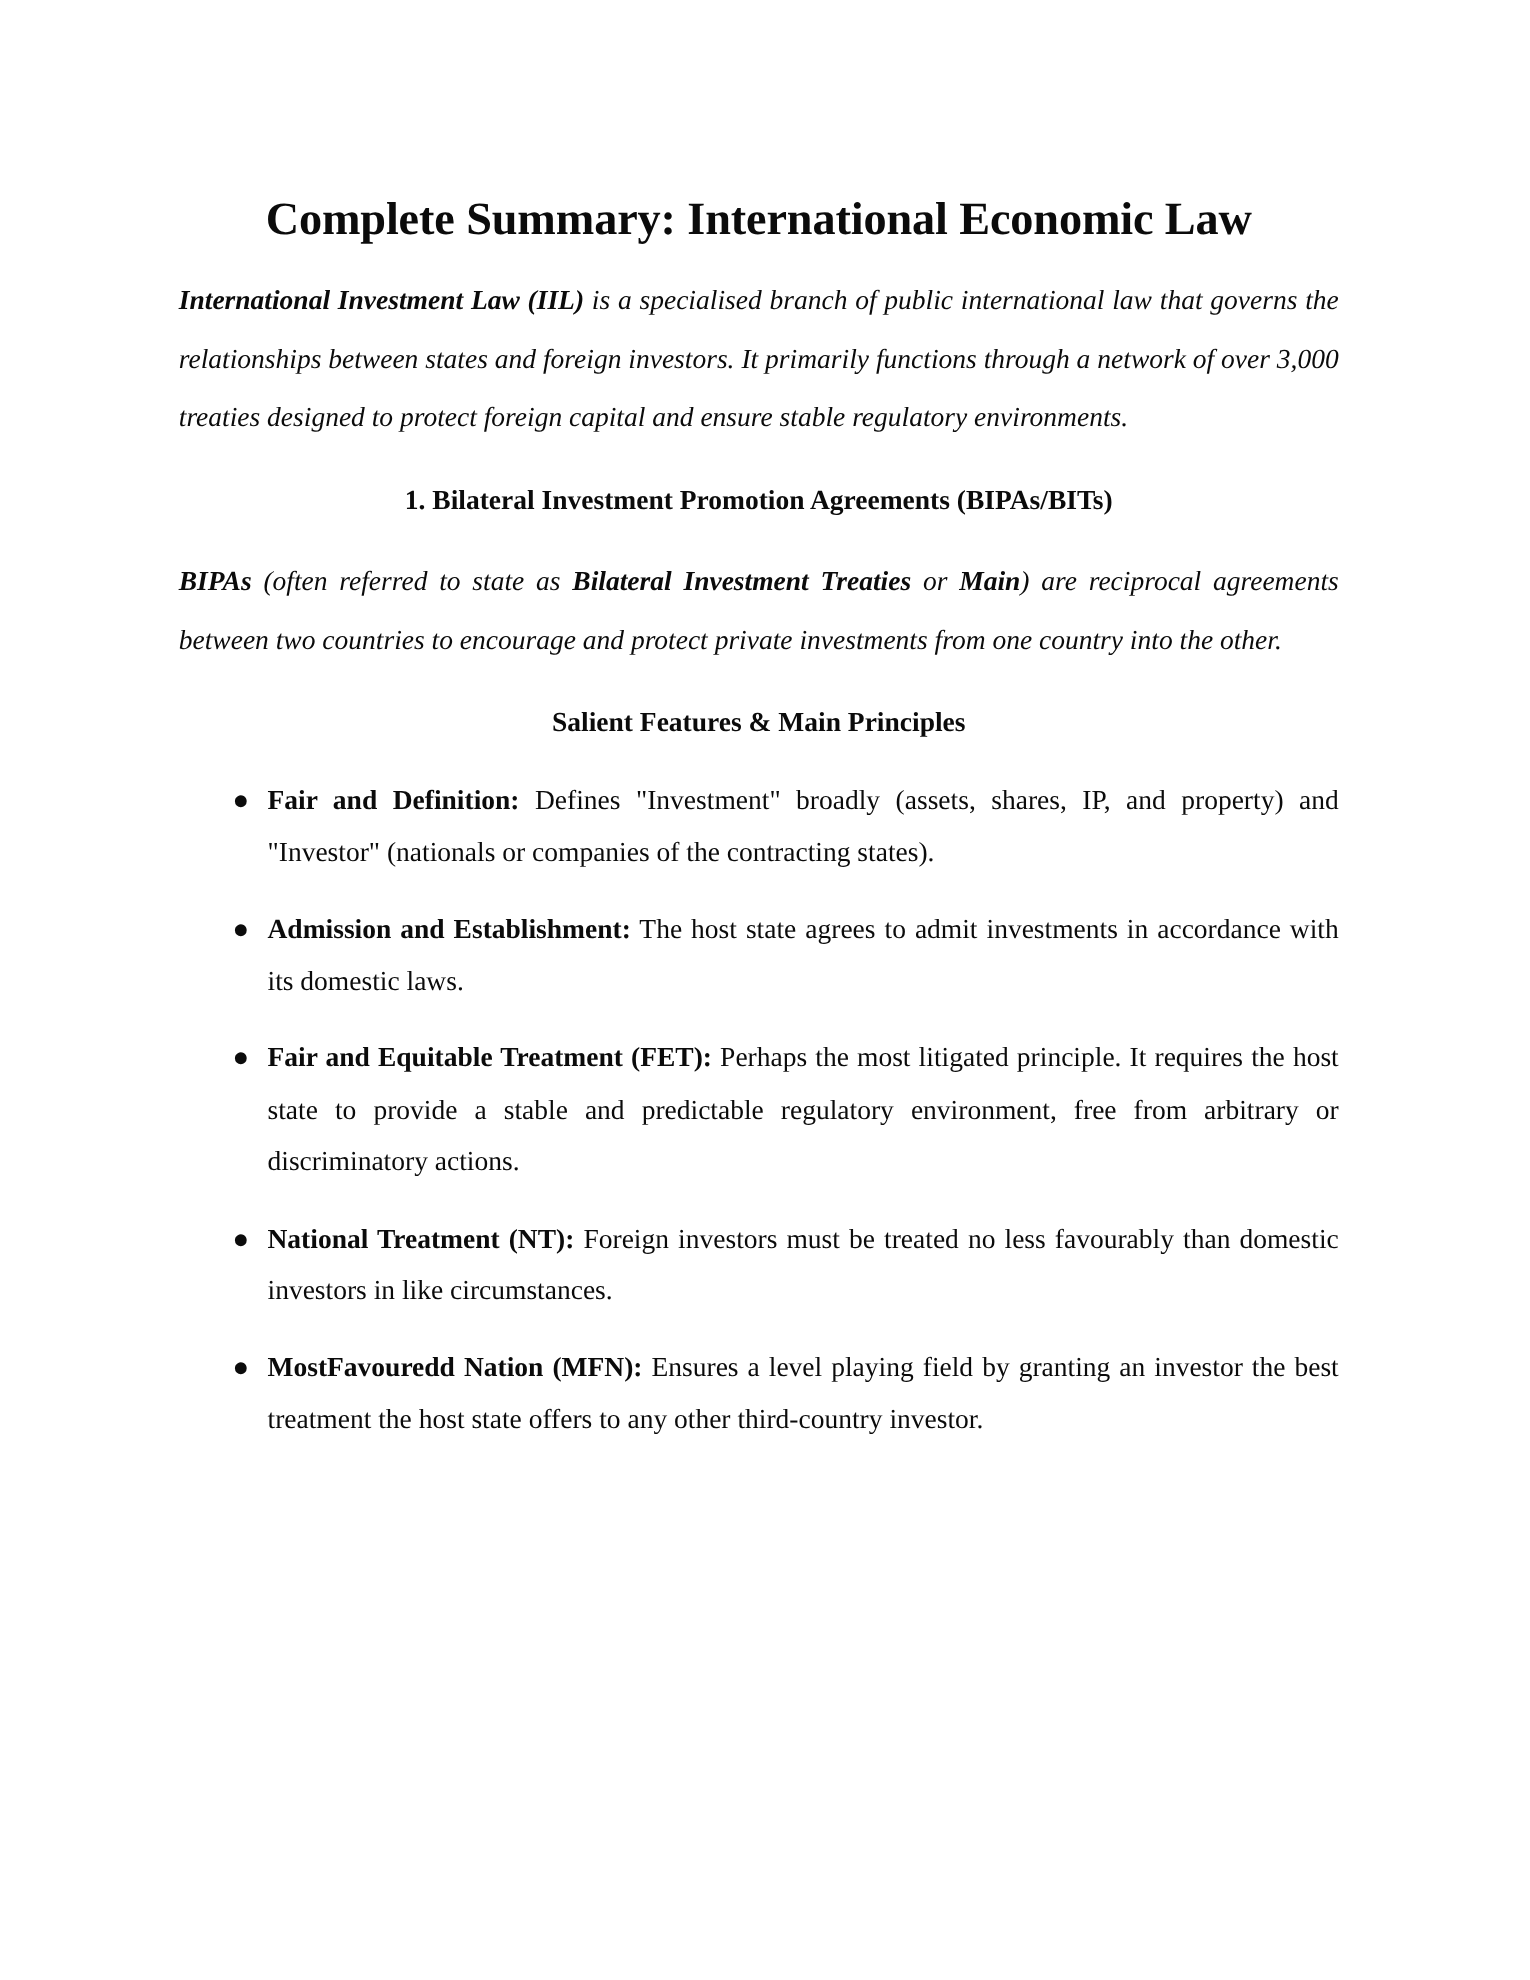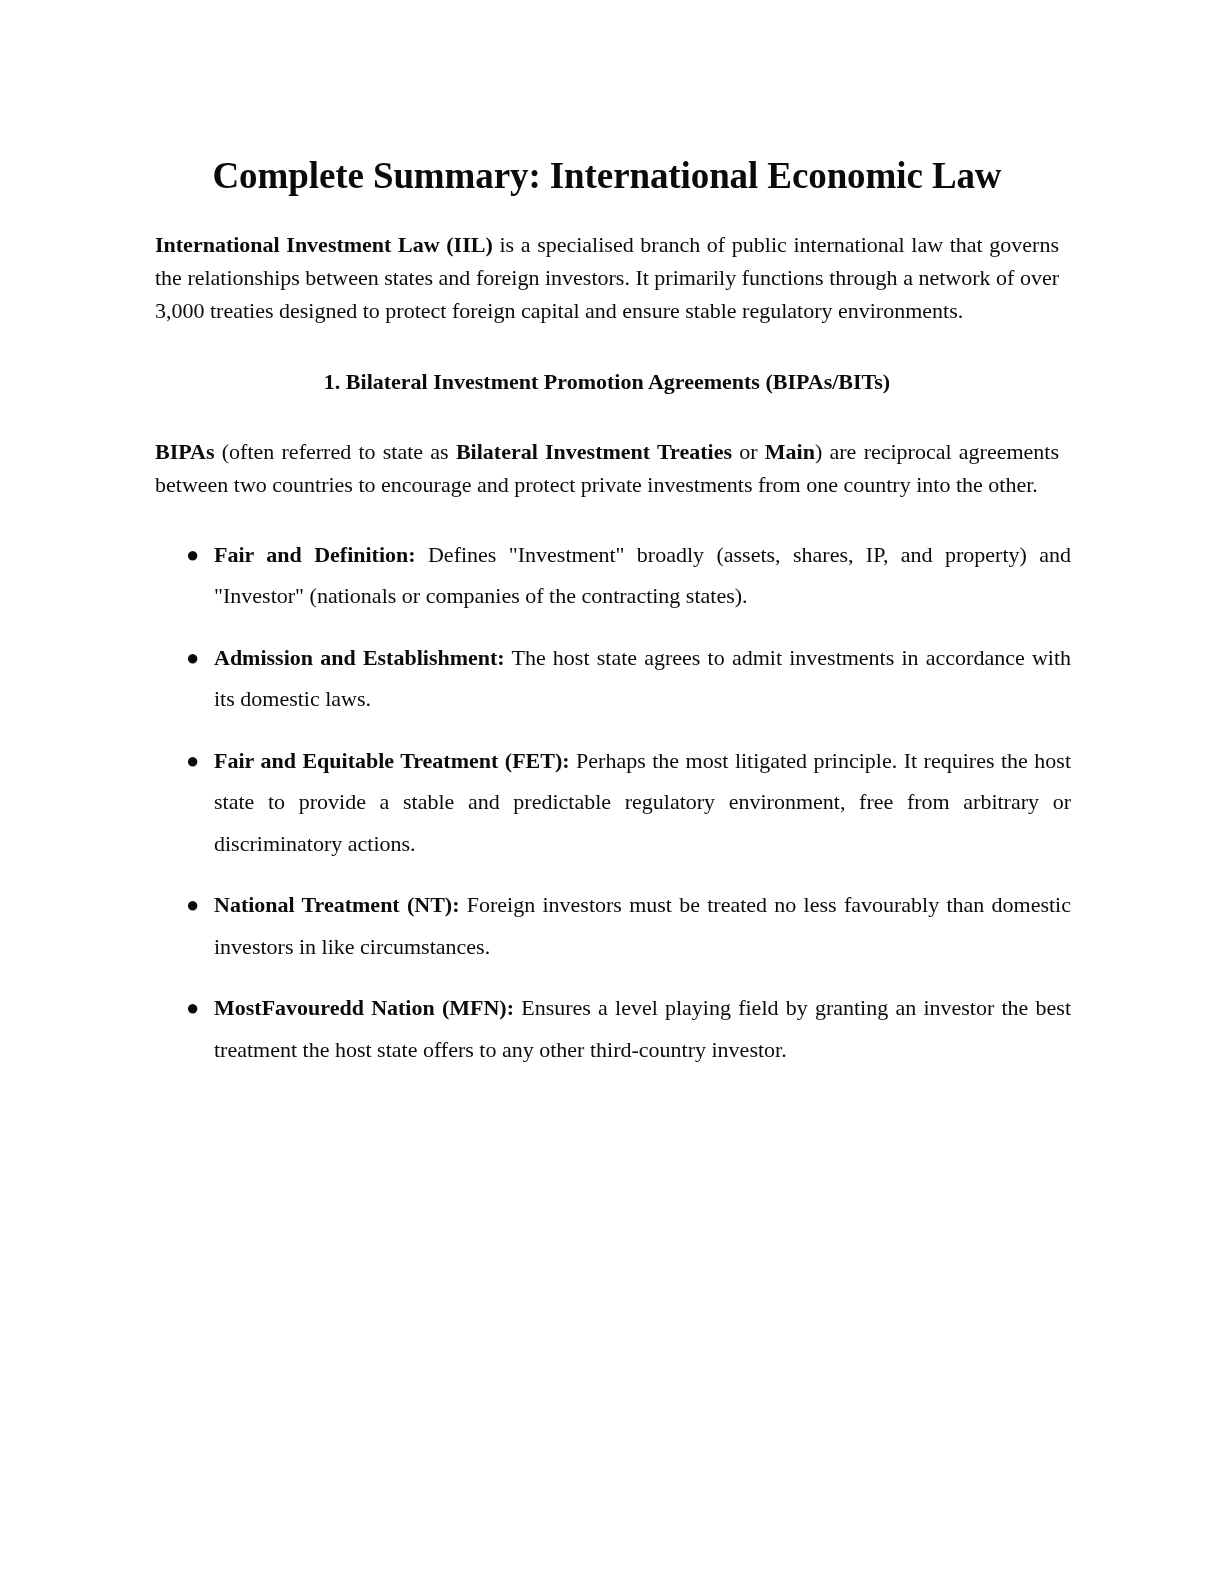--- a/index.html
+++ b/index.html
@@ -37,25 +37,26 @@
     font-size: 23px;
     font-weight: bold;
     font-style: italic;
     text-align: center;
     margin: 0;
     padding-top: 42px;
     line-height: 1.3;
   }
   .para {
     font-size: 22px;
-    line-height: 33px;
+    line-height: 47px;
     text-align: justify;
     text-justify: inter-word;
-    margin: 12px;
+    margin: 0;
     padding-top: 22px;
+    font-style: italic;
   }
   .para.tight {
     padding-top: 20px;
   }
   .heading {
     font-size: 22px;
     font-weight: bold;
     line-height: 41.5px;
     margin: 0;
     padding-top: 22px;
@@ -111,20 +112,21 @@
     <h1 class="doc-title">Complete Summary: International Economic Law</h1>
 
 
 
     <p class="para tight"><b>International Investment Law (IIL)</b><span> is a specialised branch of public international law that governs the relationships between states and foreign investors. It primarily functions through a network of over 3,000 treaties designed to protect foreign capital and ensure stable regulatory environments.</span></p>
 
     <h2 class="heading">1. Bilateral Investment Promotion Agreements (BIPAs/BITs)</h2>
 
     <p class="para tight"><b>BIPAs</b><span> (often referred to state as </span><b>Bilateral Investment Treaties</b><span> or </span><b>Main</b><span>) are reciprocal agreements between two countries to encourage and protect private investments from one country into the other.</span></p>
 
+    <h3 class="heading">Salient Features &amp; Main Principles</h3>
 
     <ul class="bullet-list">
       <li class="bullet-item">
         <span class="bullet-dot">●</span><b class="lead-in">Fair and Definition:</b><span> Defines "Investment" broadly (assets, shares, IP, and property) and "Investor" (nationals or companies of the contracting states).</span>
       </li>
       <li class="bullet-item">
         <span class="bullet-dot">●</span><b class="lead-in">Admission and Establishment:</b><span> The host state agrees to admit investments in accordance with its domestic laws.</span>
       </li>
       <li class="bullet-item">
         <span class="bullet-dot">●</span><b class="lead-in">Fair and Equitable Treatment (FET):</b><span> Perhaps the most litigated principle. It requires the host state to provide a stable and predictable regulatory environment, free from arbitrary or discriminatory actions.</span>

